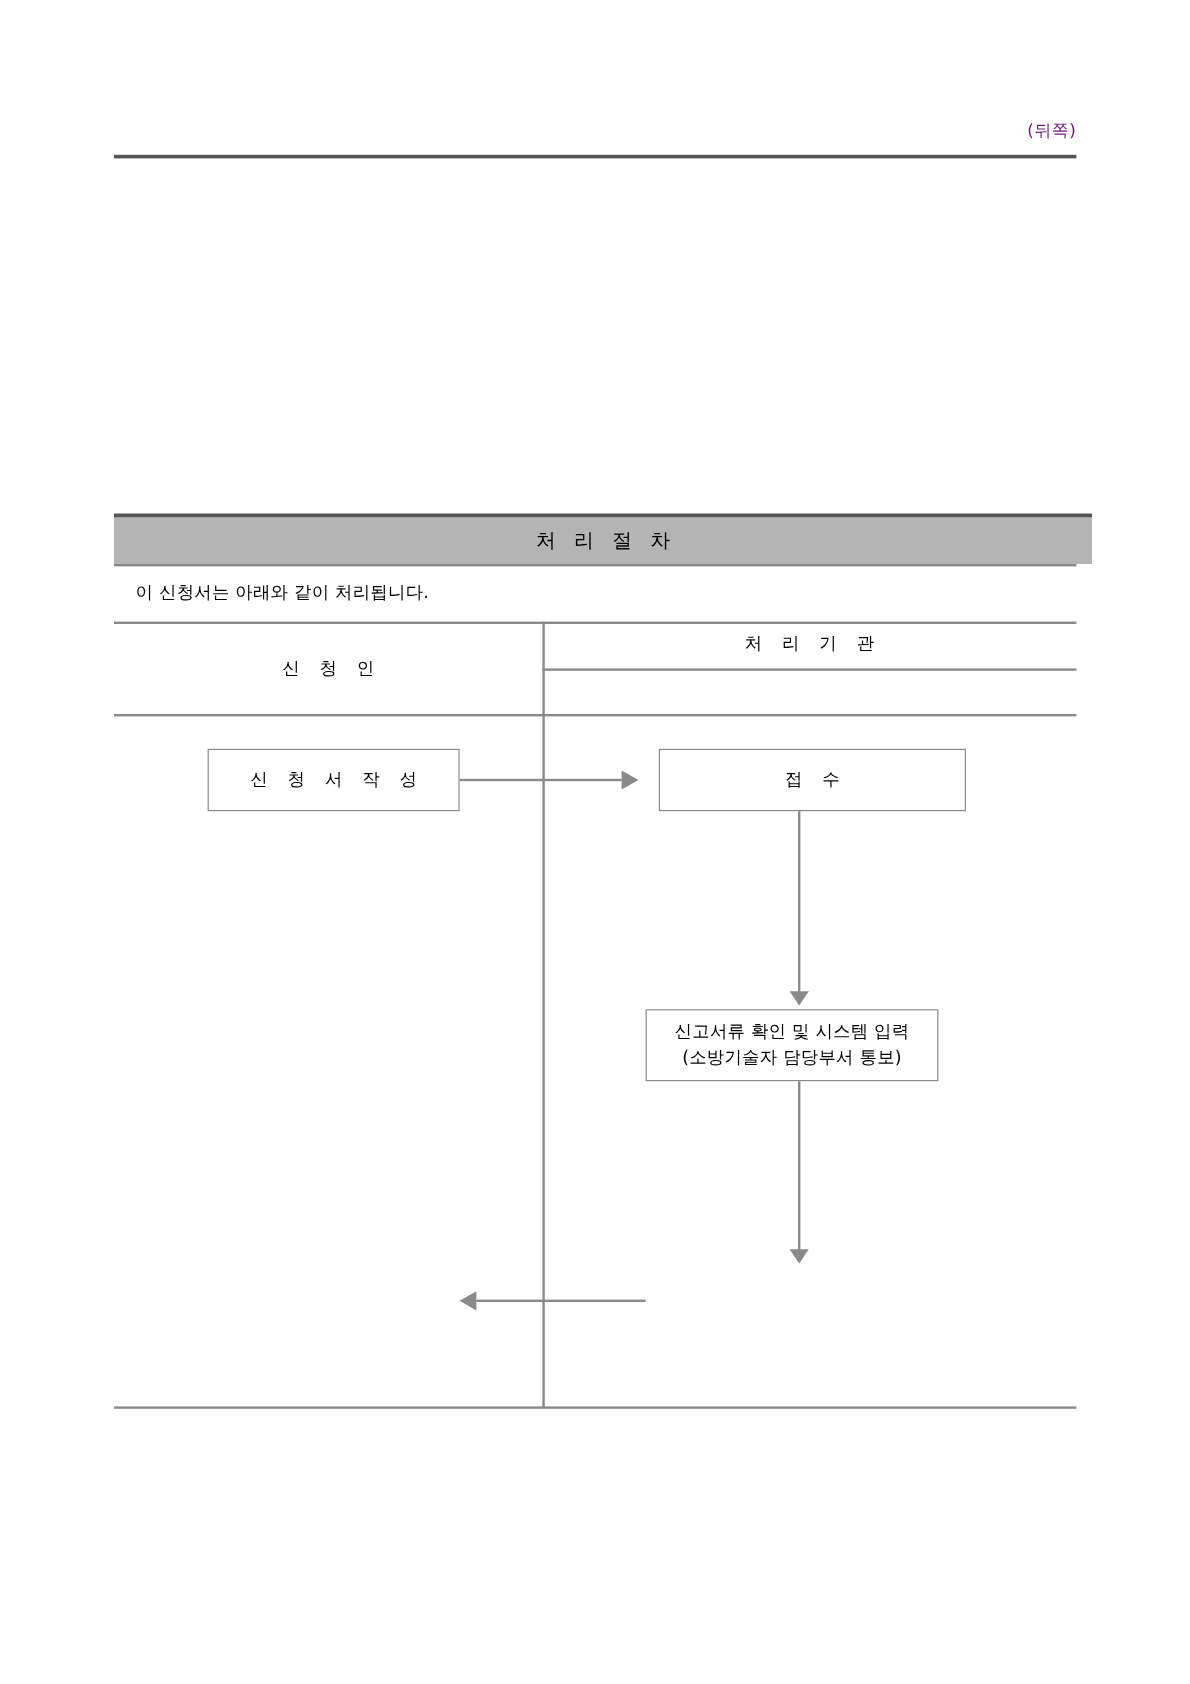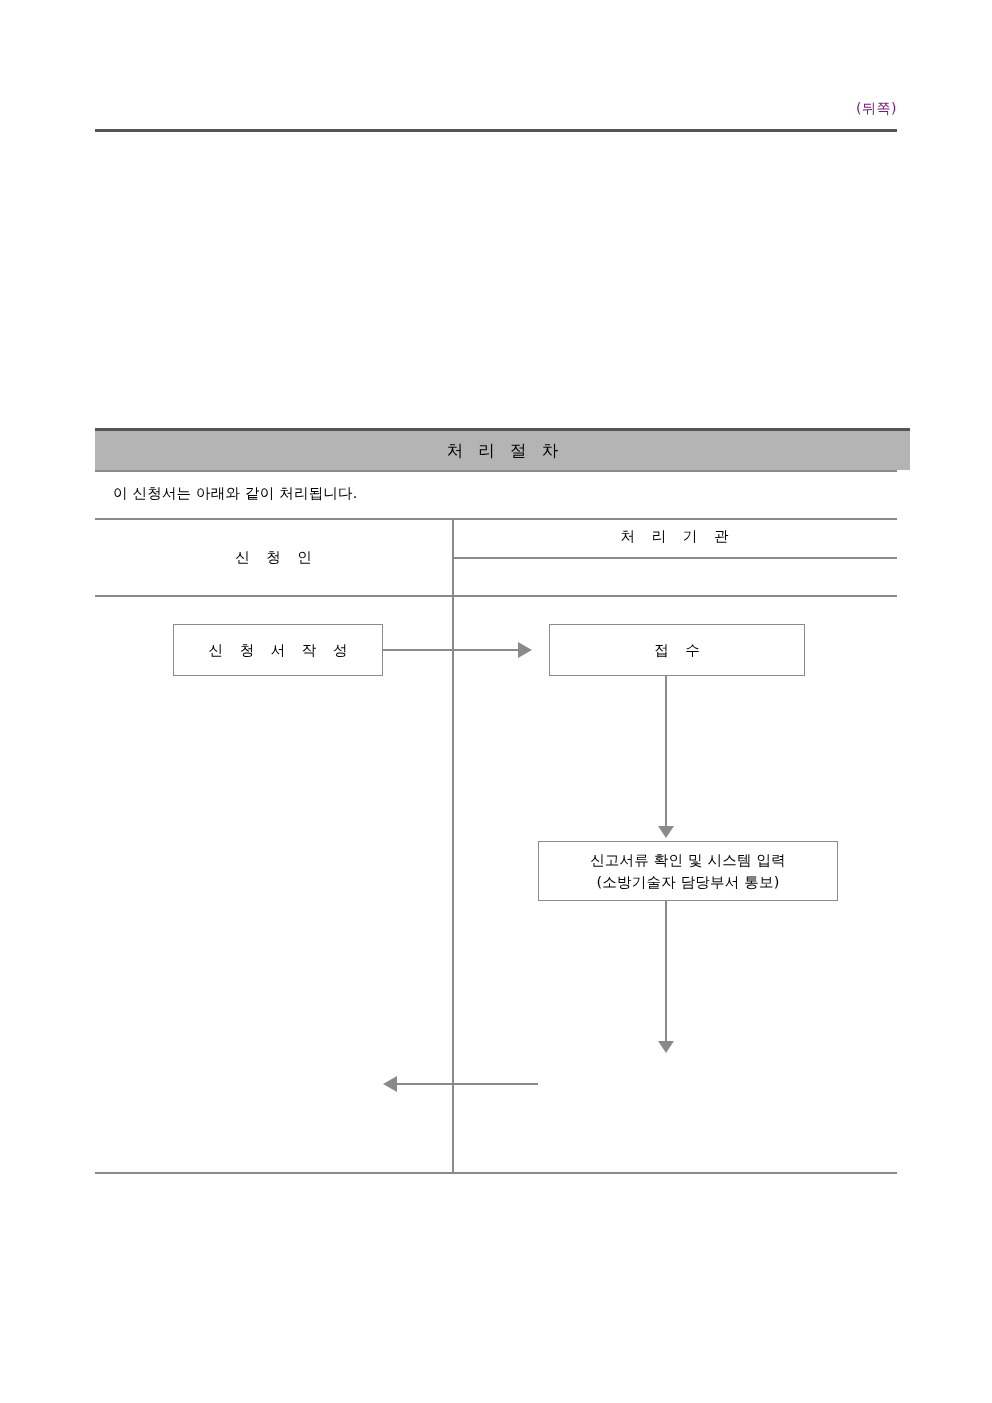--- a/index.html
+++ b/index.html
@@ -149,21 +149,21 @@
     text-align: center;
     font-size: 14.5px;
     color: #000;
     line-height: 1.55;
   }
   .sp-wide { letter-spacing: 6px; text-indent: 6px; }
   .sp-none { letter-spacing: 0.2px; }
 
   #box-apply   { left: 78px;  top: 106px; width: 210px; height: 52px; }
   #box-receipt { left: 443px; top: 106px; width: 256px; height: 52px; margin-left: 11px; }
-  #box-verify  { left: 443px; top: 323px; width: 300px; height: 60px; text-align: center; }
+  #box-verify  { left: 443px; top: 323px; width: 244px; height: 60px; text-align: center; }
   #box-draft   { left: 443px; top: 540px; width: 256px; height: 52px; }
   #box-notify  { left: 78px;  top: 540px; width: 210px; height: 52px; }
 
   
   .conn-line-h {
     position: absolute;
     height: 1.5px;
     background: #8a8a8a;
   }
   .conn-line-v {

